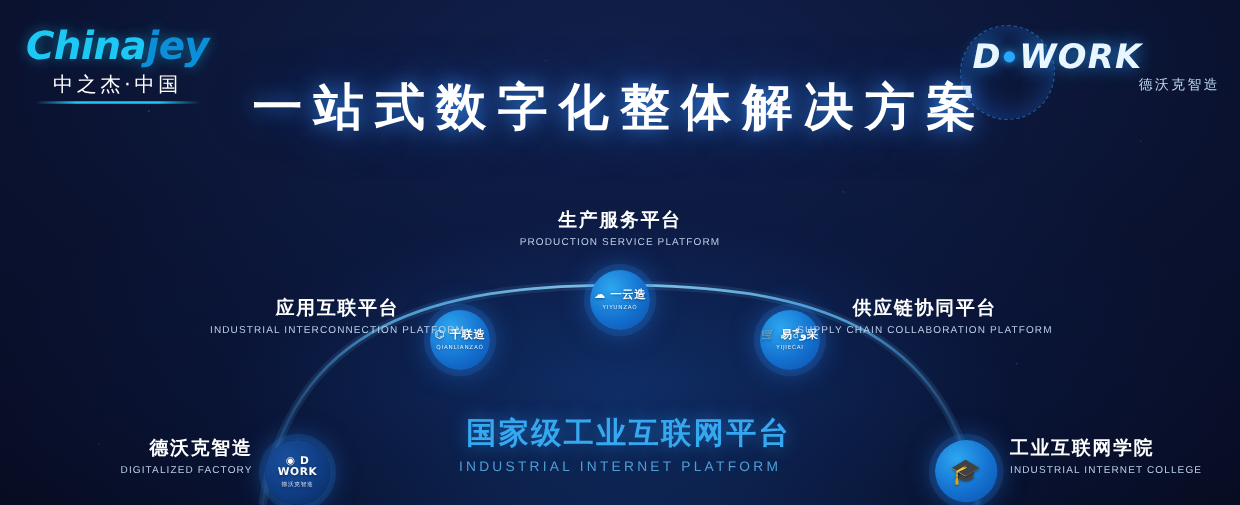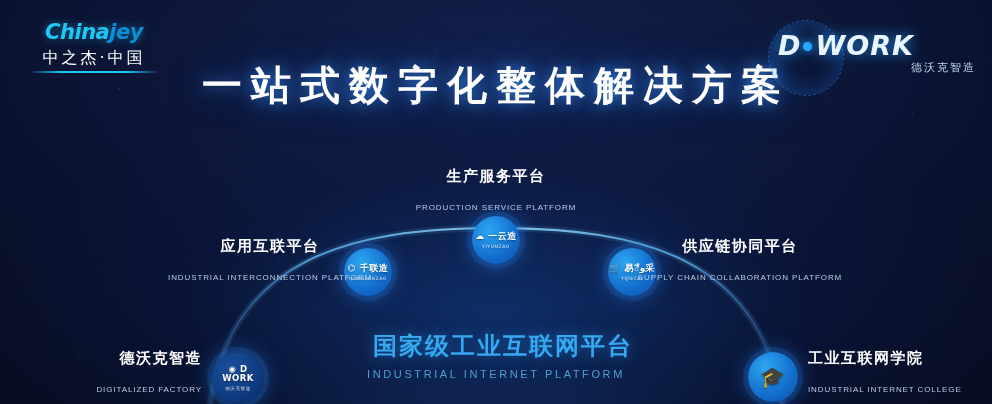--- a/index.html
+++ b/index.html
@@ -40,21 +40,21 @@
     left: 14px;
     top: 22px;
     width: 160px;
     text-align: center;
     line-height: 1;
   }
   .logo-left .brand {
     font-family: "DejaVu Sans", sans-serif;
     font-weight: bold;
     font-style: italic;
-    font-size: 21px;
+    font-size: 31px;
     color: #1ec8f5;
     letter-spacing: -0.5px;
     text-shadow: 0 0 10px rgba(30,200,245,0.45);
   }
   .logo-left .brand .accent { color: #0b8fd8; }
   .logo-left .cn {
     margin-top: 7px;
     font-size: 16px;
     letter-spacing: 3px;
     color: #ffffff;
@@ -170,21 +170,21 @@
   }
   .label .zh {
     font-family: "DejaVu Sans", sans-serif;
     font-weight: bold;
     font-size: 15px;
     letter-spacing: 1.5px;
     color: #ffffff;
     white-space: nowrap;
   }
   .label .en {
-    margin-top: 17px;
+    margin-top: 3px;
     font-family: "Liberation Sans", sans-serif;
     font-size: 8px;
     letter-spacing: 0.9px;
     color: #b9cfe6;
     white-space: nowrap;
   }
   .label.center { text-align: center; }
   .label.left   { text-align: left; }
   .label.right  { text-align: right; }
 

